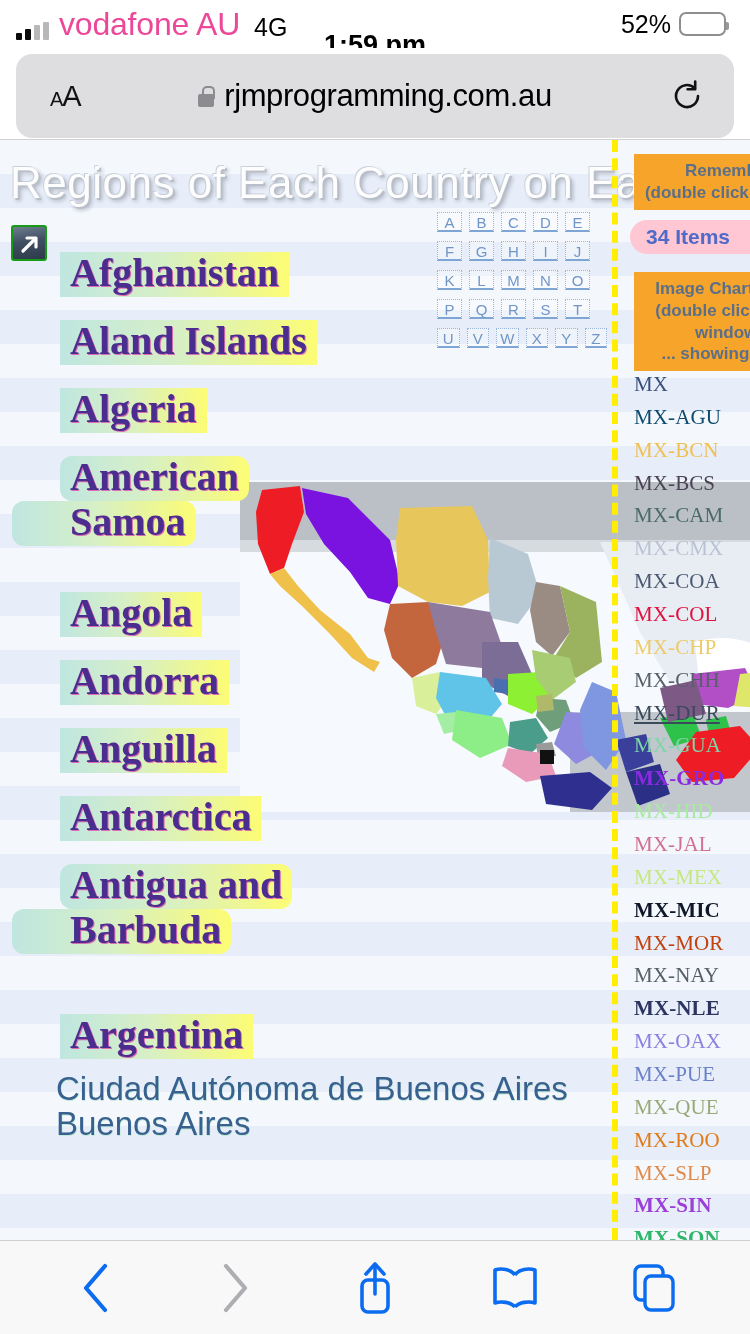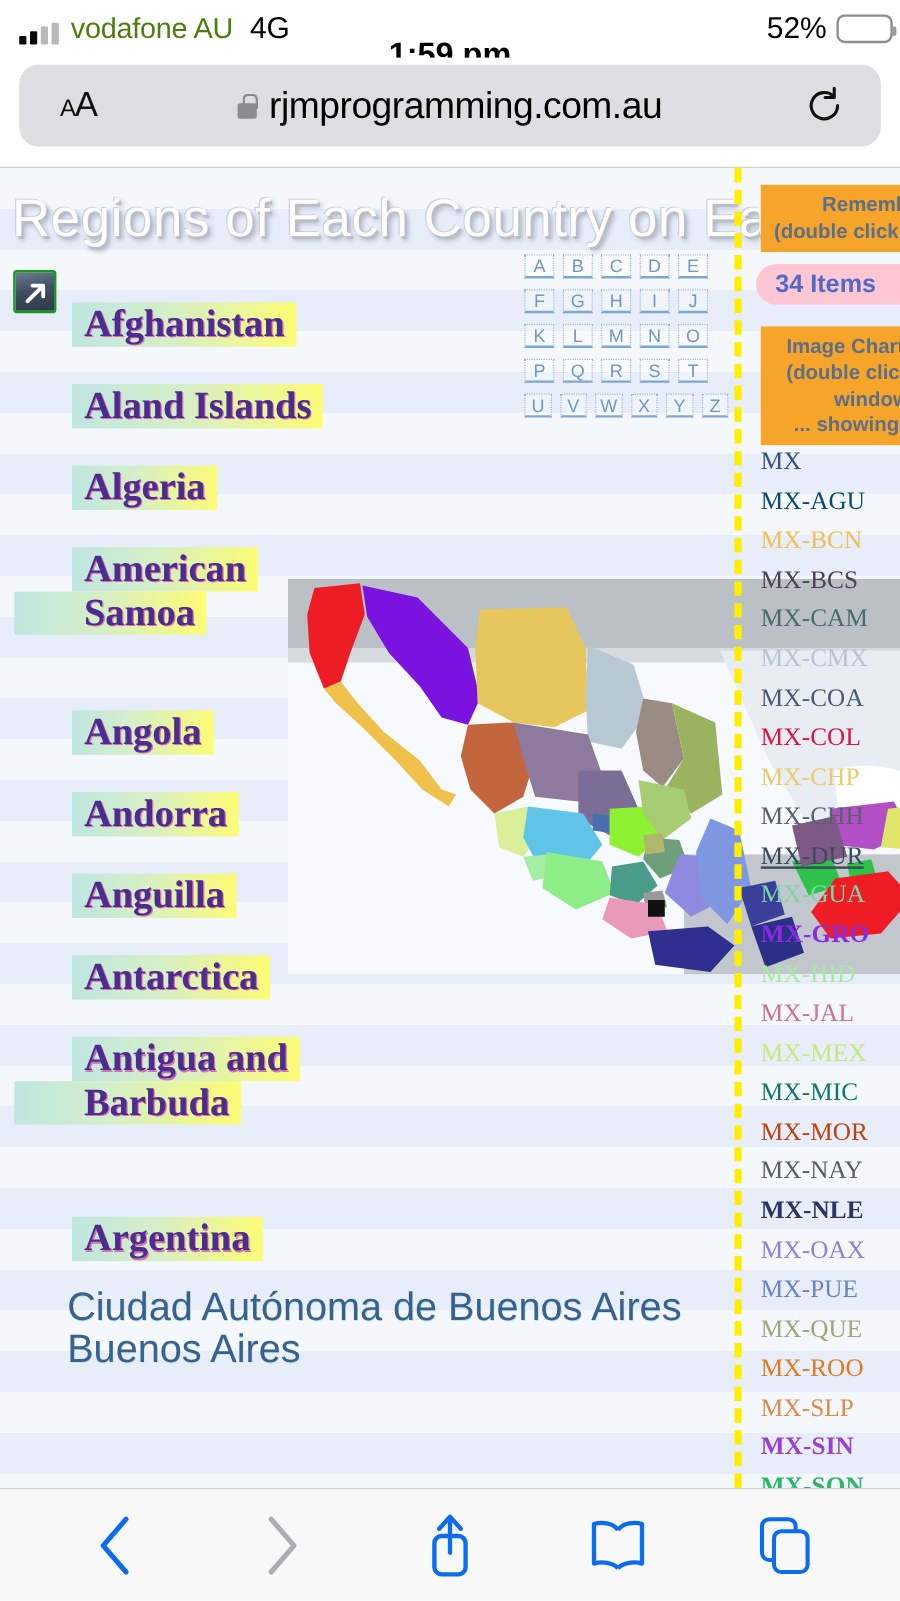--- a/index.html
+++ b/index.html
@@ -16,39 +16,39 @@
     background:#ffffff; display:flex; align-items:center;
   }
   .sb-left{ position:absolute; left:16px; display:flex; align-items:flex-end; gap:10px; }
   .bars{ display:flex; align-items:flex-end; gap:3px; height:18px; }
   .bars i{ display:block; width:6px; border-radius:1px; background:#b8b8b8; }
   .bars i.on{ background:#0b0b0b; }
   .bars i:nth-child(1){ height:7px; }
   .bars i:nth-child(2){ height:11px; }
   .bars i:nth-child(3){ height:15px; }
   .bars i:nth-child(4){ height:18px; }
-  .carrier{ font-size:24px; color:#4d7c0f; letter-spacing:-0.2px; line-height:1; }
+  .carrier{ font-size:32px; color:#ec4899; letter-spacing:-0.2px; line-height:1; }
   .net{ font-size:25px; color:#000; line-height:1; margin-left:4px;}
   .sb-time{ position:absolute; left:50%; transform:translateX(-50%);
     font-size:27px; font-weight:bold; color:#000;margin-top:42px; }
-  .sb-right{ position:absolute; right:6px; display:flex; align-items:center; gap:8px; }
+  .sb-right{ position:absolute; right:24px; display:flex; align-items:center; gap:8px; }
   .batt-pct{ font-size:25px; color:#000; }
   .batt{ position:relative; width:47px; height:24px; border:2px solid #8e8e8e;
     border-radius:7px; padding:2px; }
   .batt-fill{ height:100%; width:52%; background:#000; border-radius:3px; }
   .batt-nub{ position:absolute; right:-5px; top:8px; width:3px; height:8px;
     background:#9a9a9a; border-radius:0 2px 2px 0; }
 
   
   .urlbar-wrap{
     position:absolute; top:48px; left:0; width:750px; height:92px;
     background:#ffffff; border-bottom:1px solid #d0d0d2;
   }
   .urlbar{
-    position:absolute; left:16px; top:6px; width:718px; height:68px;
+    position:absolute; left:16px; top:6px; width:718px; height:84px;
     background:#dedee1; border-radius:16px;
     display:flex; align-items:center;
   }
   .aa{ position:absolute; left:34px; font-size:29px; color:#111; letter-spacing:-1px;
        font-family:"Liberation Sans", sans-serif; }
   .aa small{ font-size:20px; }
   .url-center{ position:absolute; left:0; width:718px; text-align:center;
     display:flex; align-items:center; justify-content:center; gap:10px; }
   .lock{ width:16px; height:21px; position:relative; }
   .lock:before{ content:""; position:absolute; bottom:0; left:0; width:16px; height:13px;
@@ -88,29 +88,29 @@
   .popicon svg{ position:absolute; top:5px; left:5px; }
   .popicon.alt{ border-color:#9fd39f; background:linear-gradient(170deg,#7b8b9c 0%,#4a5a6d 60%,#39475a 100%); }
 
   #popup-main{ position:absolute; top:85px; left:11px; }
 
   
   .country-list{ position:absolute; top:112px; left:0; width:600px; }
   .country{
     display:block; margin:0 0 0 0; padding:1px 10px 3px 10px;
     font-family:"Liberation Serif", serif;
-    font-weight:bold; font-size:32px; line-height:1.02;
+    font-weight:bold; font-size:40px; line-height:1.02;
     color:#4a2d8f;
     text-shadow:1px 1px 0 #d96fb0;
     background:linear-gradient(90deg,#bfe6e0 0%, #d6efc6 45%, #fcfc74 100%);
     width:fit-content;
   }
   .cwrap{ min-height:68px; padding-left:60px; }
   .cwrap.two{ min-height:136px; }
-  .cwrap.two .country{ display:block; }
+  .cwrap.two .country{ display:block;border-radius:12px; }
   .cwrap.two .country.l2{ margin-left:-48px; padding-left:58px; }
   .cwrap.arg{ padding-top:14px; }
 
   .region{
     font-family:"Liberation Sans", sans-serif;
     font-size:33px; color:#39618f; line-height:1.07;
     padding-left:0; margin-left:-2px;
     text-shadow:0.5px 0.5px 0 #c2e8da;
     white-space:nowrap;
   }
@@ -413,21 +413,21 @@
           <div class="code" style="color: rgb(75, 90, 114);">MX-COA</div>
           <div class="code" style="color: rgb(224, 16, 64);">MX-COL</div>
           <div class="code" style="color: rgb(236, 203, 106);">MX-CHP</div>
           <div class="code" style="color: rgb(88, 96, 107);">MX-CHH</div>
           <div class="code" style="color: rgb(58, 74, 92); text-decoration: underline;">MX-DUR</div>
           <div class="code" style="color: rgb(127, 214, 168);">MX-GUA</div>
           <div class="code" style="color: rgb(138, 43, 226); font-weight: bold;">MX-GRO</div>
           <div class="code" style="color: rgb(168, 234, 160);">MX-HID</div>
           <div class="code" style="color: rgb(209, 113, 143);">MX-JAL</div>
           <div class="code" style="color: rgb(197, 232, 127);">MX-MEX</div>
-          <div class="code" style="color: #0f766e; font-weight: normal;">MX-MIC</div>
+          <div class="code" style="color: #0f172a; font-weight: bold;">MX-MIC</div>
           <div class="code" style="color: #c2410c;">MX-MOR</div>
           <div class="code" style="color: rgb(85, 95, 102);">MX-NAY</div>
           <div class="code" style="color: rgb(44, 53, 96); font-weight: bold;">MX-NLE</div>
           <div class="code" style="color: rgb(143, 127, 224);">MX-OAX</div>
           <div class="code" style="color: rgb(106, 128, 200);">MX-PUE</div>
           <div class="code" style="color: rgb(154, 168, 120);">MX-QUE</div>
           <div class="code" style="color: rgb(224, 122, 26);">MX-ROO</div>
           <div class="code" style="color: rgb(224, 138, 74);">MX-SLP</div>
           <div class="code" style="color: rgb(155, 63, 216); font-weight: bold;">MX-SIN</div>
           <div class="code" style="color: rgb(47, 182, 106); font-weight: bold;">MX-SON</div>

